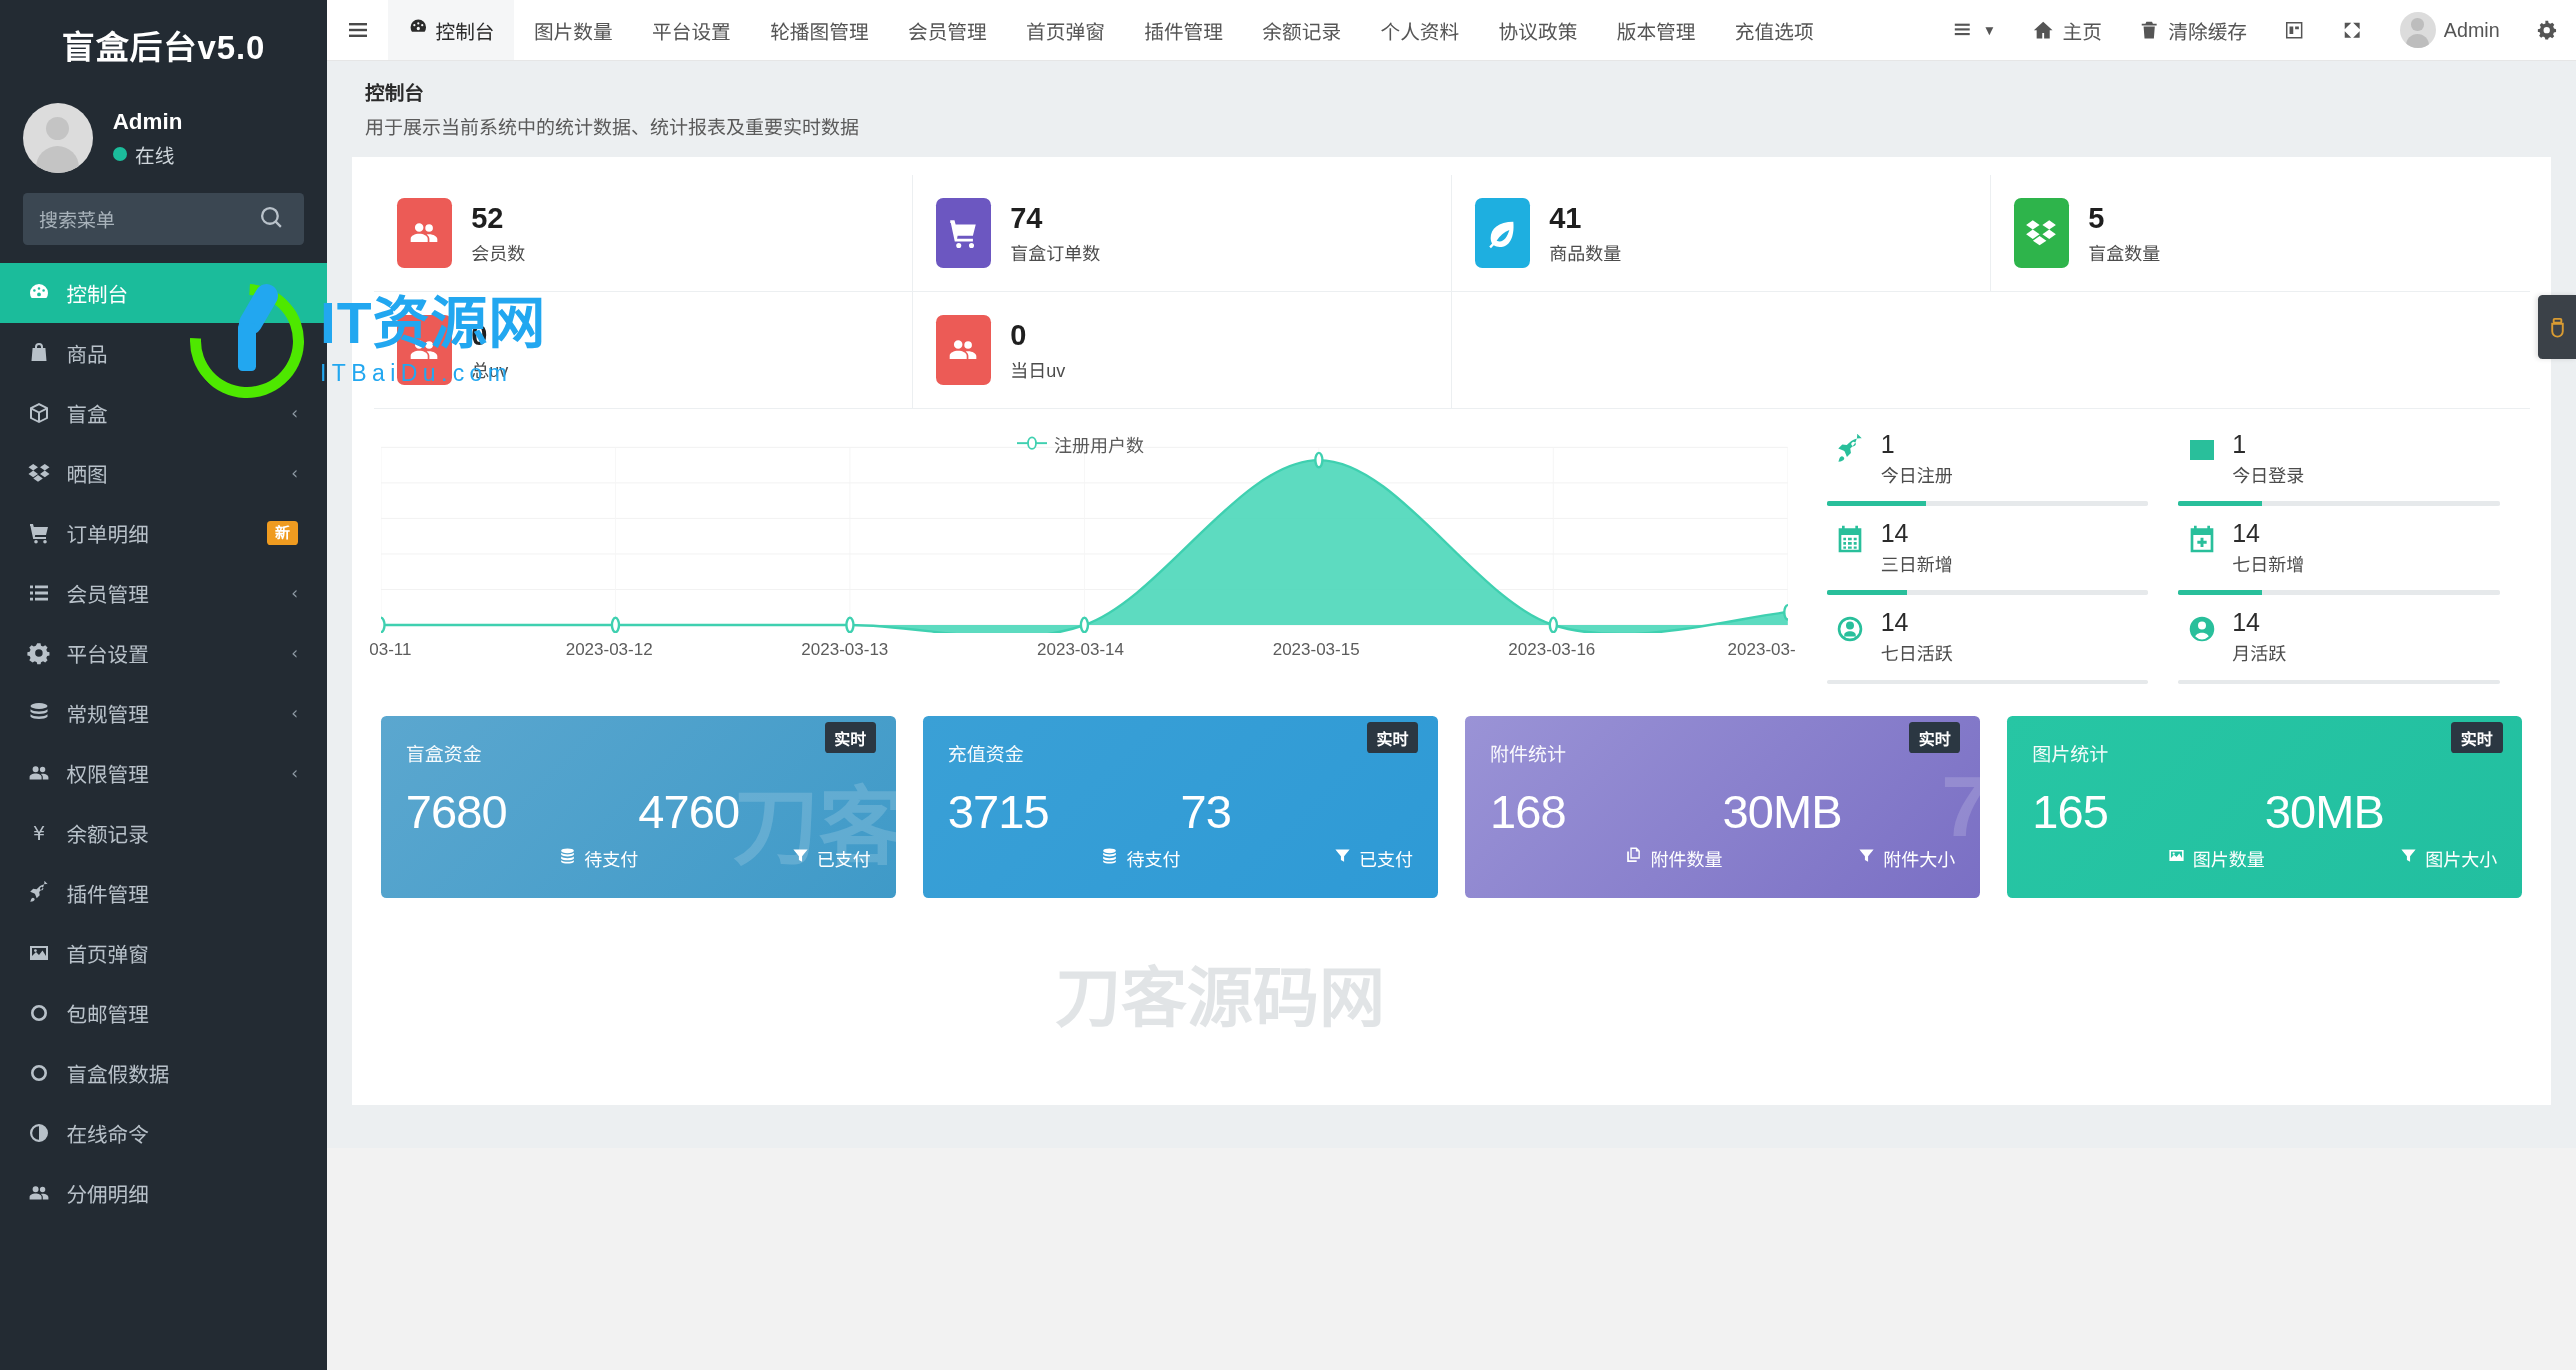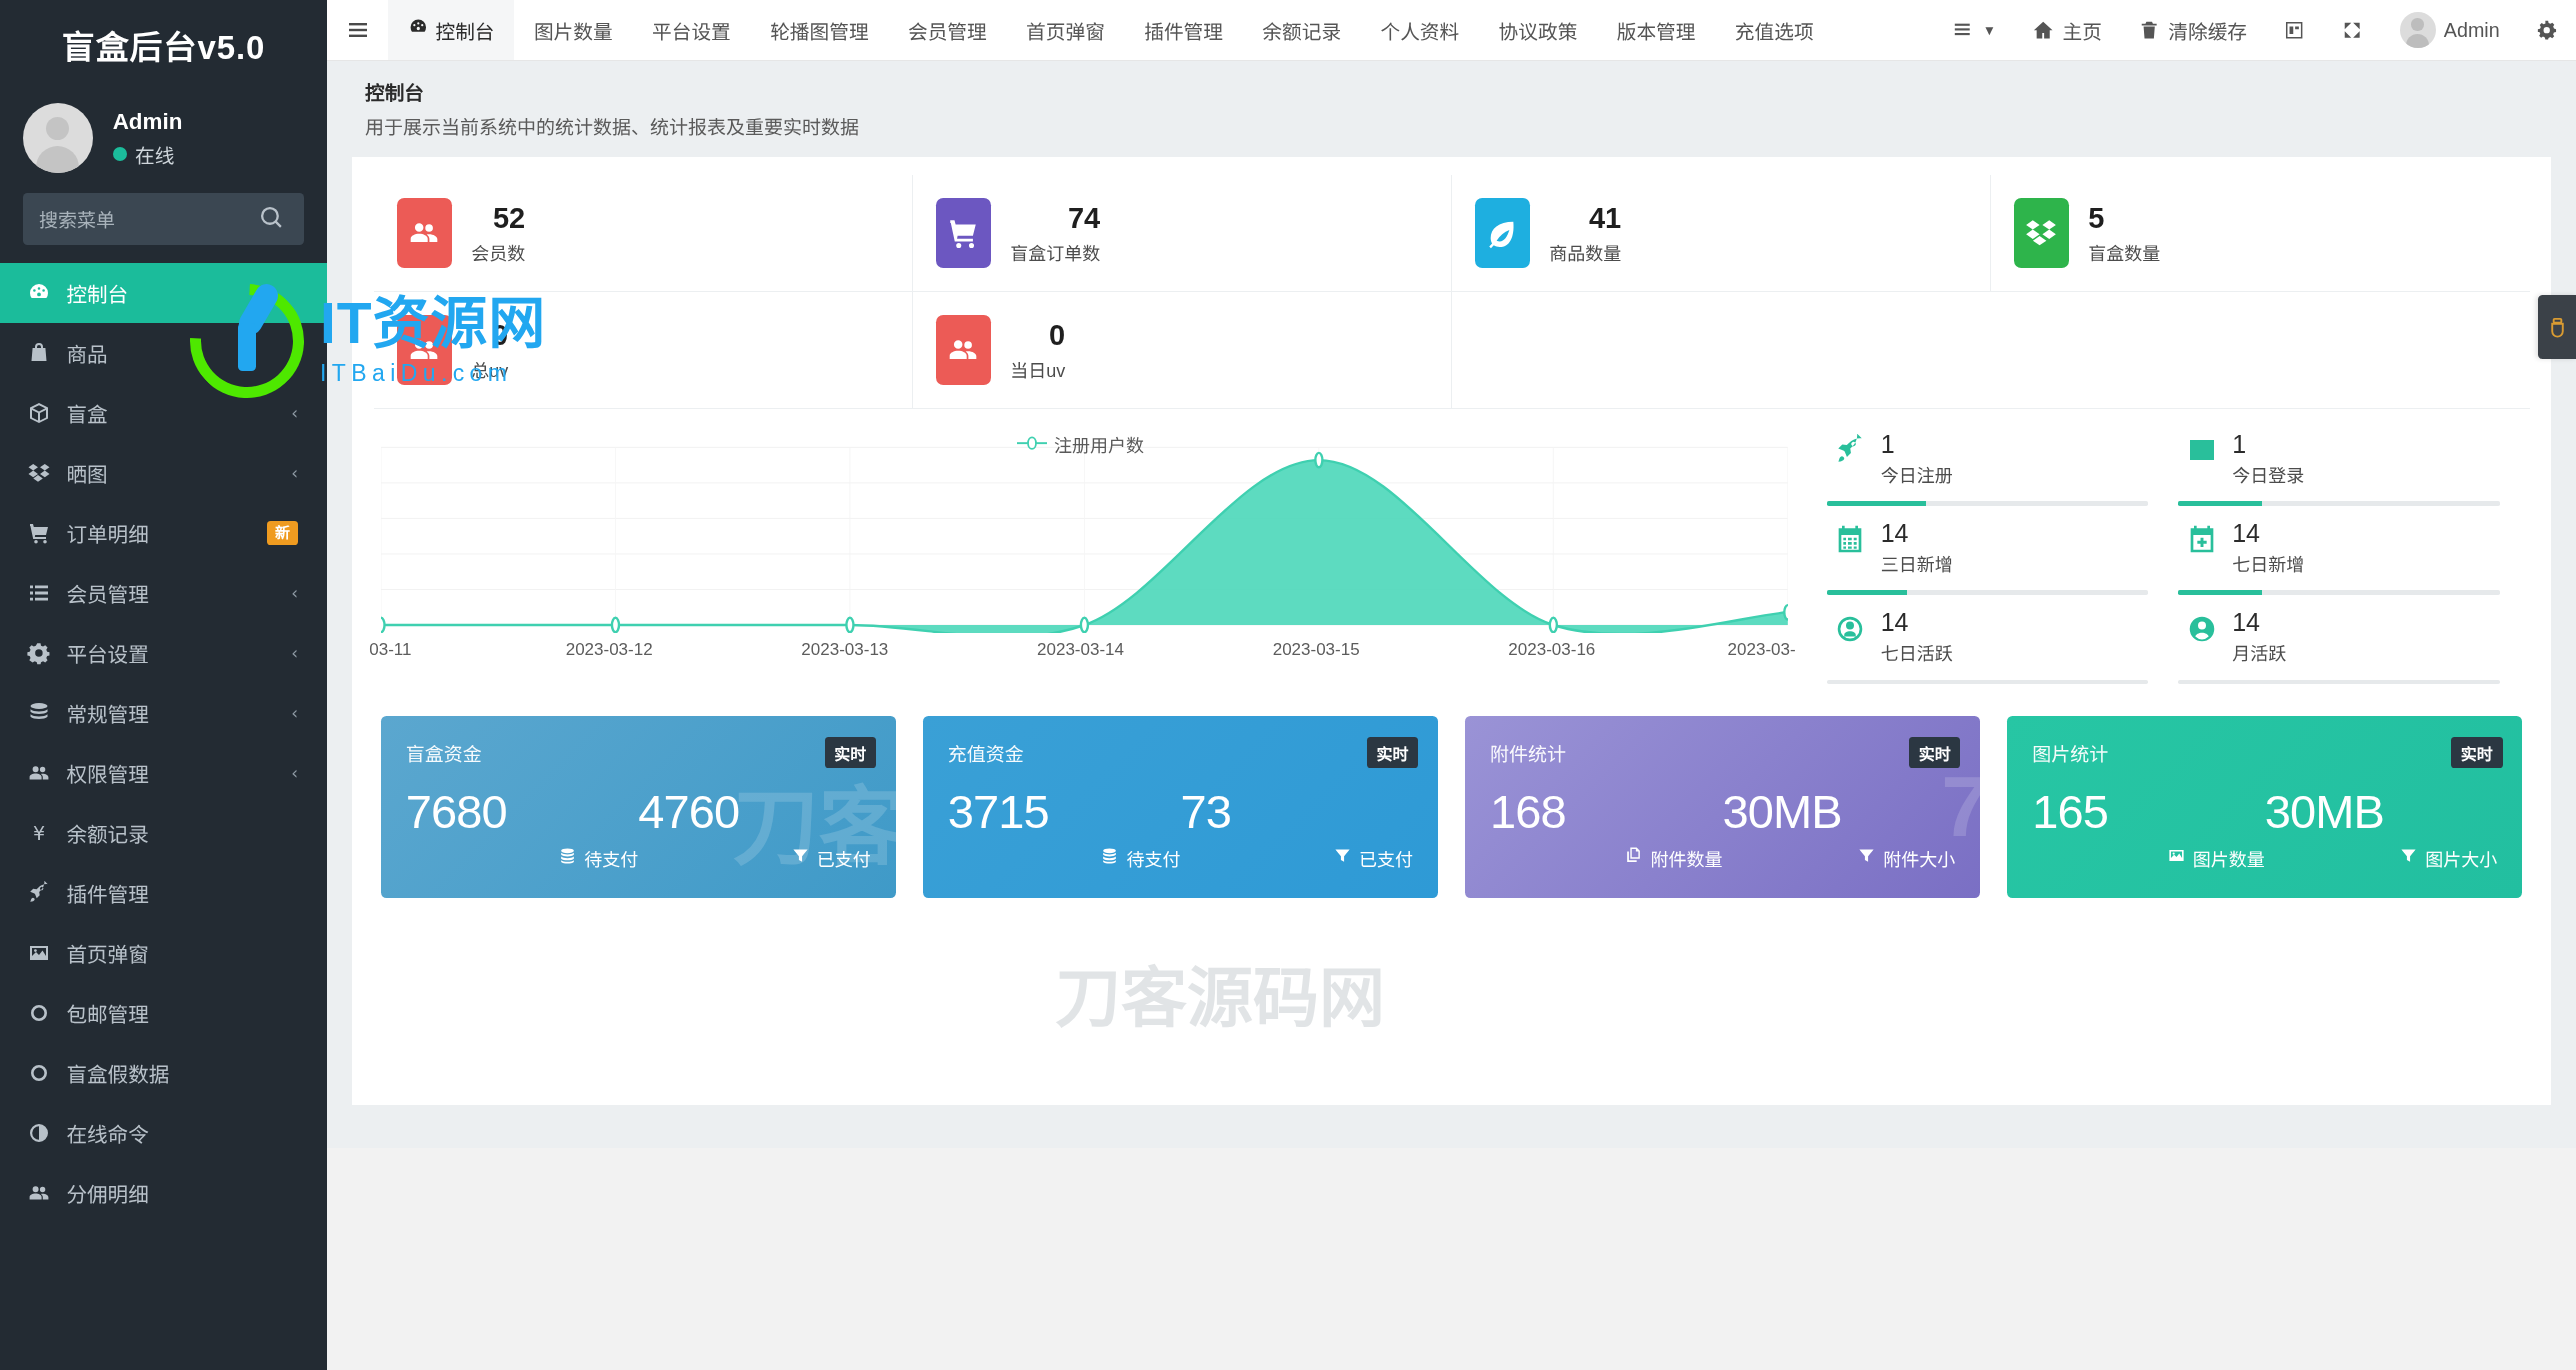--- a/index.html
+++ b/index.html
@@ -101,21 +101,21 @@
 
   .content { flex:1; padding: 0 25px 25px 25px; overflow:hidden; }
   .panel { background:#fff; padding: 18px 21.5px 27px 21.5px; min-height: 948px; }
 
   
   .stats-grid { display:flex; flex-wrap:wrap; }
   .stat-cell {
     width:25%; display:flex; align-items:center; padding: 23px 9px 23px 23px;
     border-bottom:0.9px solid #eceff1; position:relative;
   }
-  .stat-cell:not(:nth-child(4n)) { border-right: 0.9px solid #eceff1; text-align: right; }
+  .stat-cell:not(:nth-child(4n)) { border-right: 0.9px solid #eceff1; }
   .stat-cell.empty { border-right:0; border-bottom:0.9px solid #eceff1; }
   .stat-icon {
     width:55px; height:70px; border-radius:7.2px; flex:0 0 55px;
     display:flex; align-items:center; justify-content:center;
   }
   .stat-icon svg { width:34px; height:34px; fill:#fff; }
   .stat-txt { margin-left:19.7px; }
   .stat-num { font-size:29px; font-weight:bold; color:#1f1f1f; line-height:1.15; }
   .stat-lbl { font-size:18px; color:#4c4c4c; margin-top:3.6px; }
 
@@ -134,21 +134,21 @@
   .rs-bar > i { display:block; height:100%; background:#29bf9b; }
 
   
   .gcards { display:flex; gap:27px; margin-top: 23px; padding: 0 7.2px; }
   .gcard {
     flex:1; border-radius:5.4px; padding: 23px 25px 27px 25px; color:#fff;
     position:relative; overflow:hidden; min-height: 179px;
   }
   .gcard-title { font-size:19px; opacity:.95; }
   .gcard-badge {
-    position:absolute; right:19.7px; top:21px; background:#2b3742; color:#fff;
+    position:absolute; right:19.7px; top:6px; background:#2b3742; color:#fff;
     font-size:16px; font-weight:bold; border-radius:3.6px; padding:3.6px 9.8px;
   }
   .gcard-body { display:flex; margin-top: 19.7px; }
   .gcard-col { width:50%; }
   .gcard-num { font-size:47px; font-weight:normal; line-height:1.1; letter-spacing:-0.9px; }
   .gcard-sub { font-size:18px; margin-top:7.2px; display:flex; align-items:center; gap:7.2px;justify-content:flex-end; }
   .gcard-sub svg { width:19px; height:19px; fill:#fff; }
   .gcard-wm {
     position:absolute; right:-9px; top:41px; font-size:86px; font-weight:bold;
     color:rgba(255,255,255,.16); pointer-events:none; white-space:nowrap;

